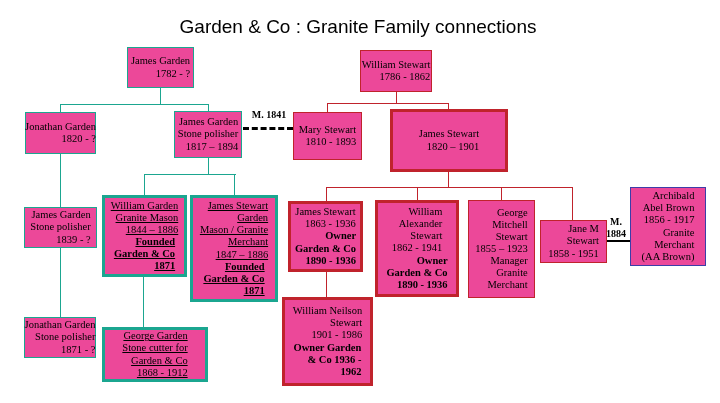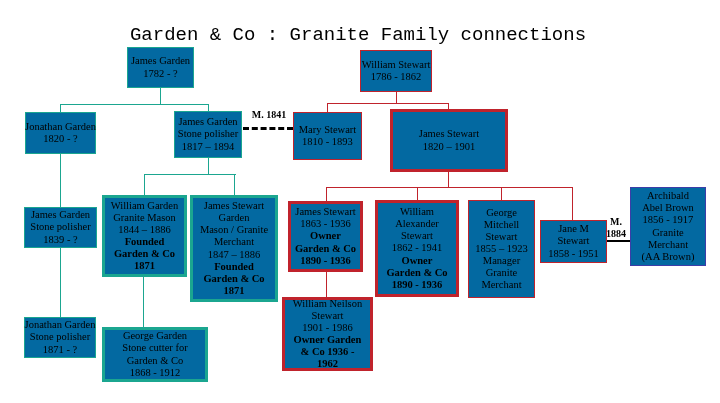--- a/index.html
+++ b/index.html
@@ -1,36 +1,36 @@
 <!DOCTYPE html>
 <html style="--garden: #1BA690; --stewart: #C0232C; --brown: #3D3DA8; --marriage: #000000;"><head>
 <meta charset="utf-8">
 <style>
   html,body { margin:0; padding:0; background:#ffffff; }
   #canvas {
     position:relative; width:720px; height:403px; background:#ffffff;
     font-family:"Liberation Serif", serif; overflow:hidden;
   }
   #title {
-    position:absolute; top:24px; left:0; width:716px;
+    position:absolute; top:16px; left:0; width:716px;
     text-align:center; font-size:19px; color:#000;
-    font-family:Liberation Mono, monospace;
+    font-family:Liberation Sans, sans-serif;
   }
   .node {
-    position:absolute; background:#0369a1; box-sizing:border-box;
+    position:absolute; background:#ec4899; box-sizing:border-box;
     display:flex; flex-direction:column; align-items:center; justify-content:center;
-    text-align:center; font-size:10.5px; line-height:1.15; color:#000;
+    text-align:right; font-size:10.5px; line-height:1.15; color:#000;
   }
   .node .t, .node .b { white-space:pre; }
   .node .b { font-weight:bold; }
   .node .b:empty { display:none; }
   .teal  { border:1px solid var(--garden); }
   .red   { border:1px solid var(--stewart); }
   .navy  { border:1px solid var(--brown); }
-  .thick.teal { border-width:3px; }
+  .thick.teal { border-width:3px;text-decoration:underline; }
   .thick.red  { border-width:3px; }
   .line { position:absolute; }
   .lt { background:var(--garden); }
   .lr { background:var(--stewart); }
   .lb { background:var(--marriage); }
   .mlabel {
     position:absolute; font-size:10px; font-weight:bold; color:#000;
     text-align:center; line-height:1.15; white-space:pre;
   }
   #m1841-line {
@@ -167,21 +167,21 @@
 Granite
 Merchant</span>
 
   </div>
   <div class="node red" style="left:540px;top:220px;width:67px;height:43px">
     <span class="t">Jane M
 Stewart
 1858 - 1951</span>
 
   </div>
-  <div class="node red thick" style="left:282px;top:297px;width:91px;height:74px">
+  <div class="node red thick" style="left:282px;top:297px;width:91px;height:89px">
     <span class="t">William Neilson
 Stewart
 1901 - 1986</span>
     <span class="b">Owner Garden
 &amp; Co 1936 -
 1962</span>
   </div>
 
   <div class="node navy" style="left:630px;top:187px;width:76px;height:79px">
     <span class="t">Archibald

